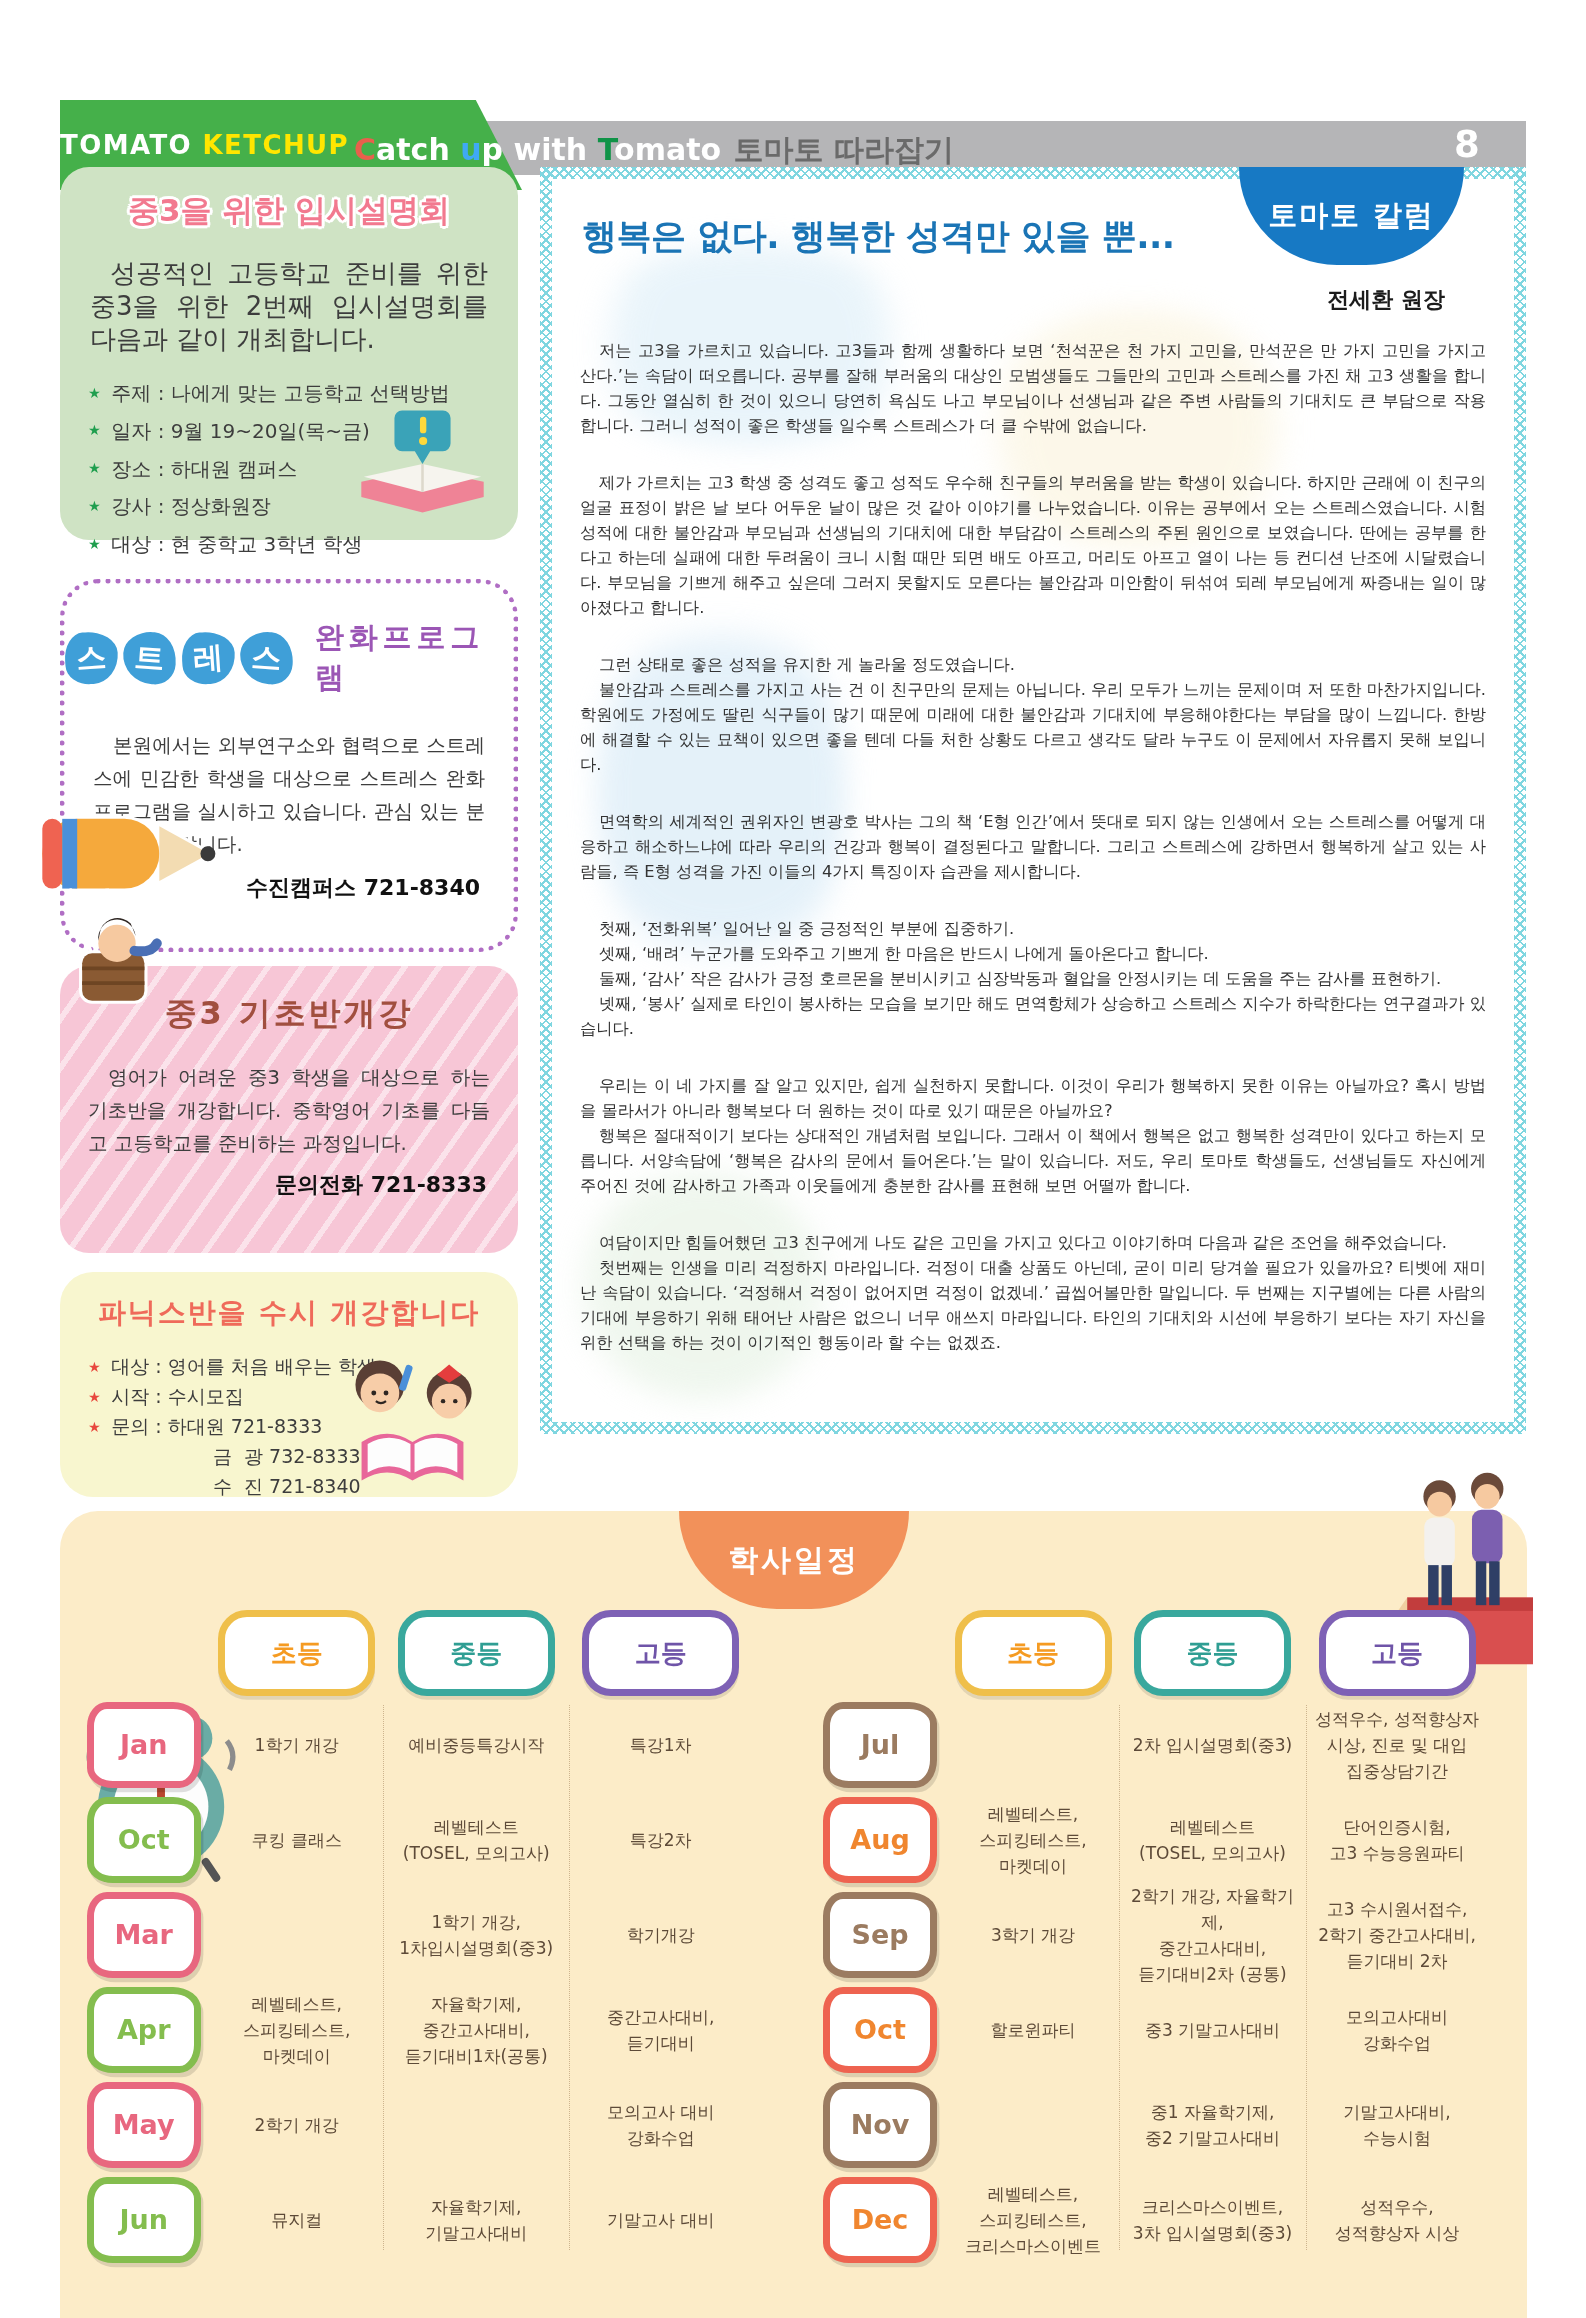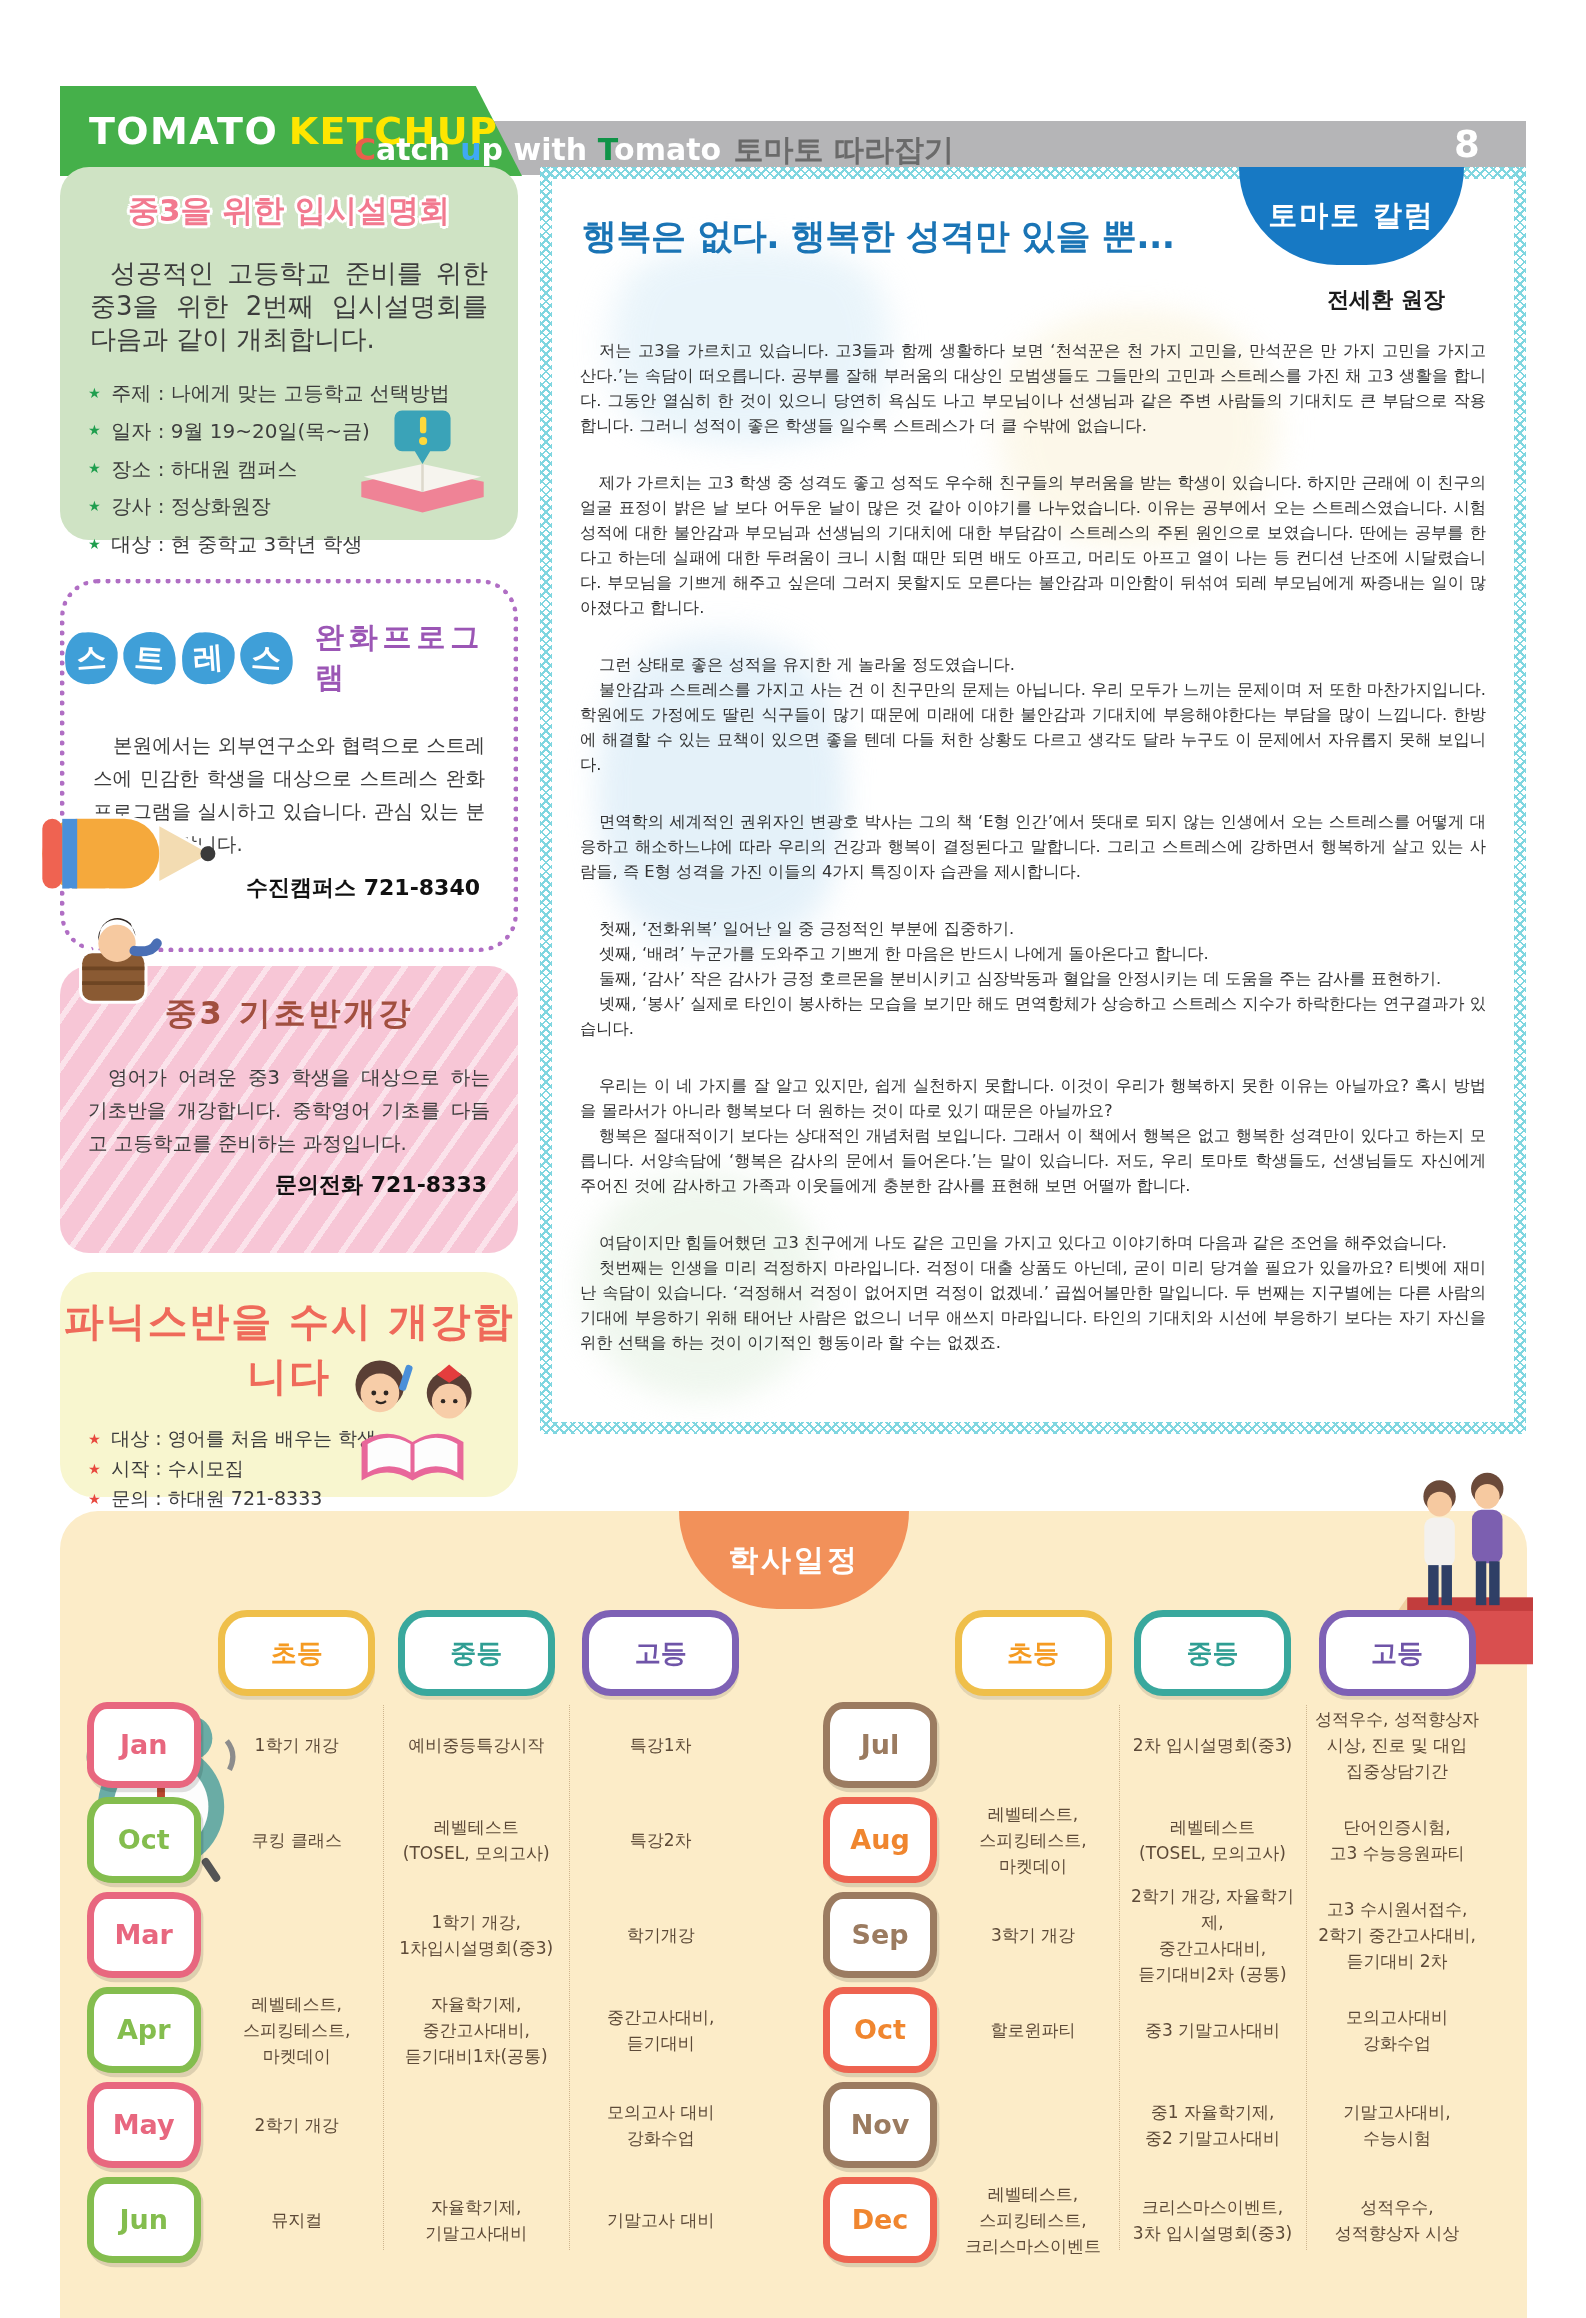--- a/index.html
+++ b/index.html
@@ -1,23 +1,23 @@
 <!DOCTYPE html>
 <html style="font-size:7.7px"><head>
 <meta charset="utf-8">
 <style>
   html,body{margin:0;padding:0;background:#ffffff;}
   body{font-family:"DejaVu Sans",sans-serif;}
   #page{position:relative;width:1586px;height:2319px;background:#ffffff;overflow:hidden;}
 
   
   .header-bar{position:absolute;left:301px;top:121px;width:1225px;height:54px;background:#b5b5b7;}
-  .logo{position:absolute;left:60px;top:86px;width:462px;height:90px;background:#45b04a;
-        clip-path:polygon(0 0,90% 0,100% 100%,0 100%);display:flex;align-items:center;padding-left:29px;
-        font-size:38px;font-weight:bold;letter-spacing:1.4px;box-sizing:border-box;}
+  .logo{position:absolute;left:60px;top:100px;width:462px;height:90px;background:#45b04a;
+        clip-path:polygon(0 0,90% 0,100% 100%,0 100%);display:flex;align-items:center;
+        font-size:26px;font-weight:bold;letter-spacing:1.4px;box-sizing:border-box;}
   .logo .t1{color:#ffffff;margin-right:10.5px;}
   .logo .t2{color:#ffe600;}
   .tagline{position:absolute;left:354px;top:130px;font-size:30px;font-weight:bold;color:#ffffff;white-space:nowrap;}
   .tagline .s-c{color:#e8604c;}
   .tagline .s-u{color:#3fa9f5;}
   .tagline .s-t{color:#0f9347;}
   .tagline .s-ko{color:#6a6a6a;margin-left:12.4px;}
   .page-num{position:absolute;left:1454px;top:123px;font-size:37px;color:#ffffff;font-weight:bold;}
 
   
@@ -42,21 +42,21 @@
   .box-stress .body{margin:31px 28px 0 28px;font-size:19.6px;line-height:33px;color:#3d3d3d;text-align:justify;text-indent:20px;}
   .box-stress .contact{margin:12.4px 33px 0 0;text-align:right;font-size:22px;font-weight:bold;color:#111;}
 
   .box-basic{top:966px;height:287px;background:#f7c6d6;
      background-image:repeating-linear-gradient(125deg,rgba(255,255,255,.5) 0 5.7px,rgba(255,255,255,0) 5.7px 28px);}
   .box-basic .title{margin-top:26px;text-align:center;font-size:32px;font-weight:bold;color:#a14f3f;letter-spacing:2.9px;}
   .box-basic .body{margin:25px 28px 0 28px;font-size:19.6px;line-height:33px;color:#3d3d3d;text-align:justify;text-indent:20px;}
   .box-basic .contact{margin:9.6px 31px 0 0;text-align:right;font-size:22px;font-weight:bold;color:#111;}
 
   .box-phonics{top:1272px;height:225px;background:#f8f6cf;border-radius:33px;}
-  .box-phonics .title{margin-top:22px;text-align:center;font-size:40px;font-weight:bold;color:#ef6a5a;letter-spacing:1.9px;}
+  .box-phonics .title{margin-top:22px;text-align:center;font-size:28px;font-weight:bold;color:#ef6a5a;letter-spacing:1.9px;}
   .box-phonics .blist{margin-top:19px;}
   .box-phonics .brow{margin-bottom:0;}
   .box-phonics .txt{font-size:19px;line-height:30px;}
   .indent-line{margin-left:125px;font-size:19px;line-height:30px;color:#3d3d3d;white-space:pre;}
 
   
   .column{position:absolute;left:540px;top:167px;width:986px;height:1267px;background:#ffffff;}
   .zz{position:absolute;background:
       repeating-linear-gradient(45deg,rgba(127,214,224,0) 0 4.3px,#7fd6e0 4.3px 6.2px),
       repeating-linear-gradient(-45deg,rgba(127,214,224,0) 0 4.3px,#7fd6e0 4.3px 6.2px);}

